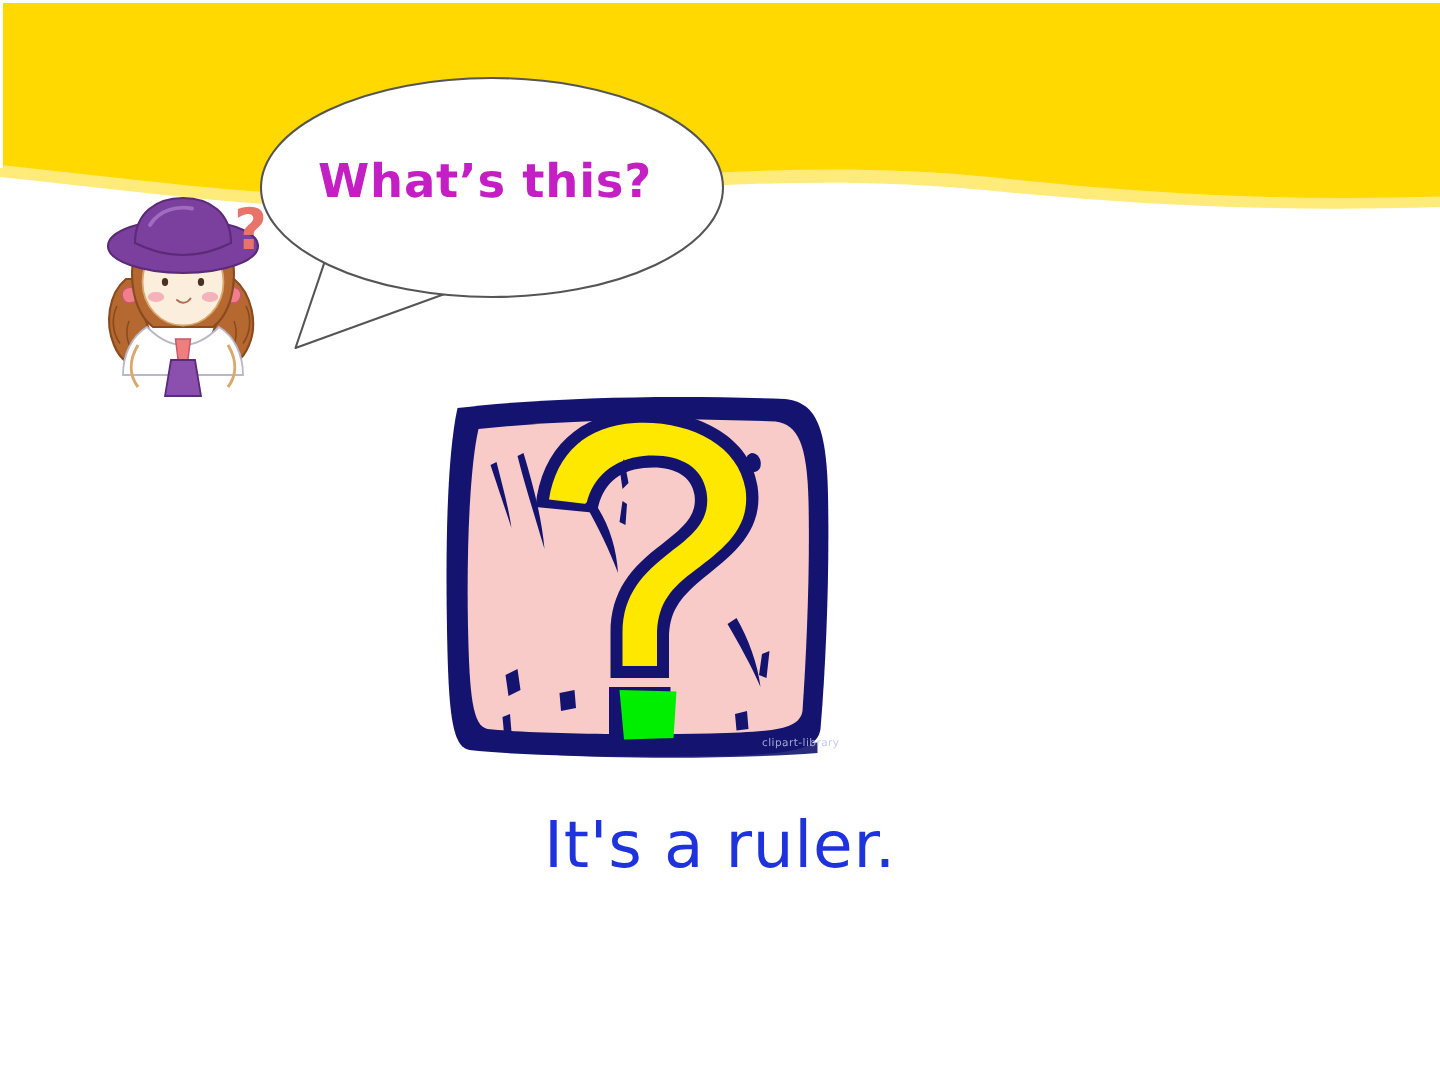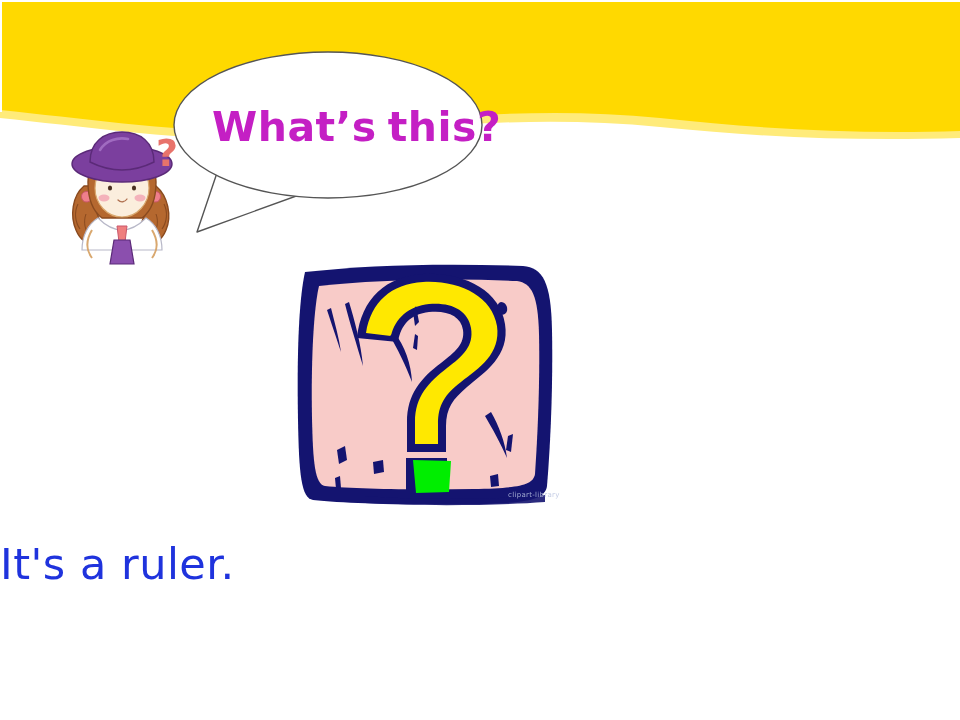--- a/index.html
+++ b/index.html
@@ -58,21 +58,21 @@
     top: 46px;
     width: 330px;
     height: 195px;
   }
   #bubble-text {
     position: absolute;
     left: 212px;
     top: 103px;
     width: 262px;
     font-family: "DejaVu Sans", sans-serif;
-    font-size: 41px;
+    font-size: 31px;
     font-weight: bold;
     color: #c41fc4;
     letter-spacing: 0.5px;
     white-space: nowrap;
     text-align: left;
   }
   #bubble-text .gap { display: inline-block; width: 11px; }
 
   
   #card {
@@ -82,20 +82,21 @@
     width: 262px;
     height: 248px;
   }
 
   
   #caption {
     position: absolute;
     left: 0;
     top: 539px;
     width: 960px;
+    text-align: center;
     font-family: "DejaVu Sans", sans-serif;
     font-size: 43px;
     font-weight: normal;
     color: #1f33dd;
     letter-spacing: 0.5px;
   }
 
   
   #watermark {
     position: absolute;

